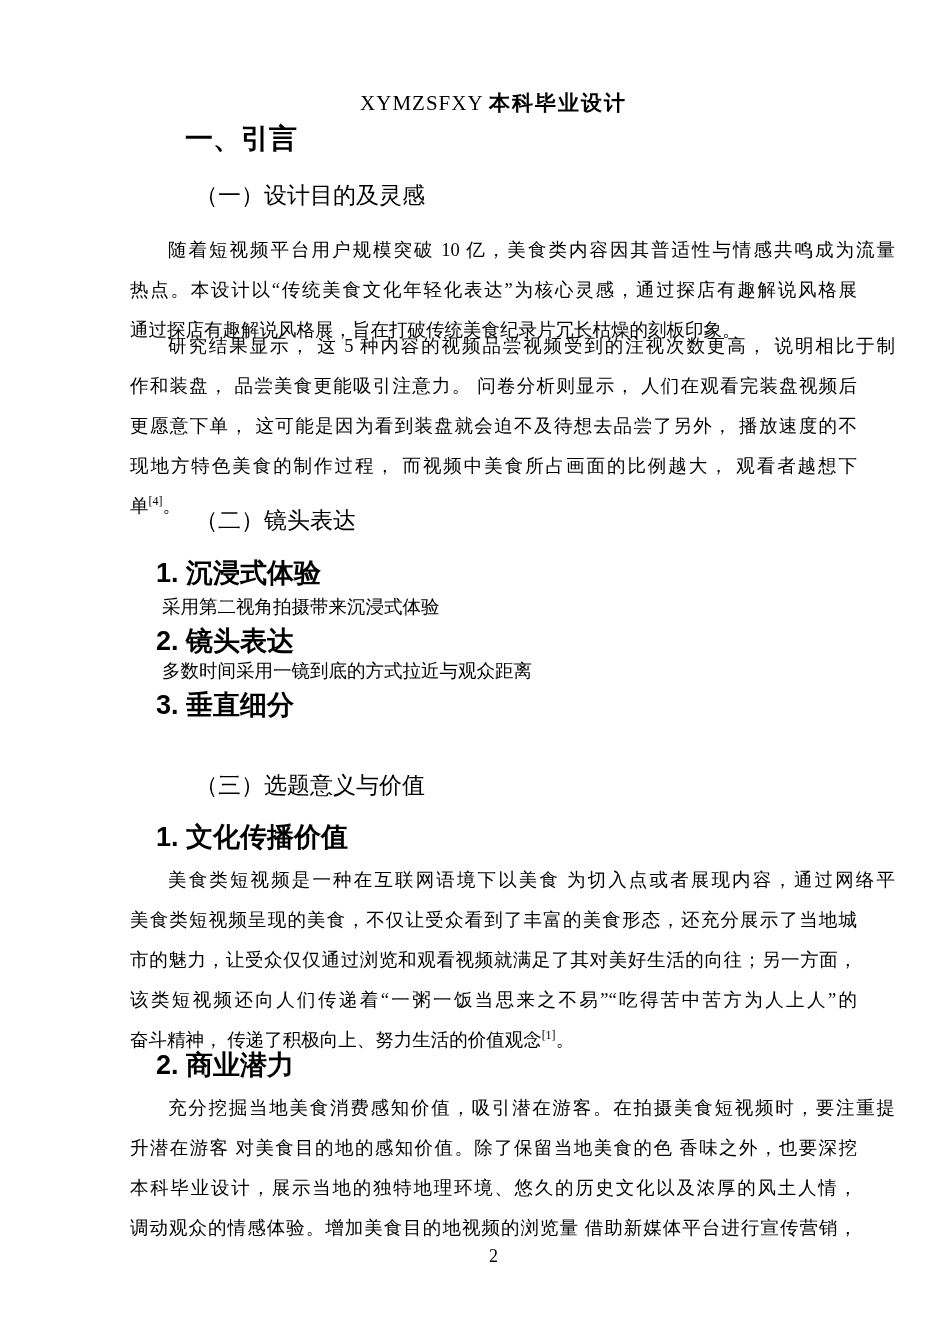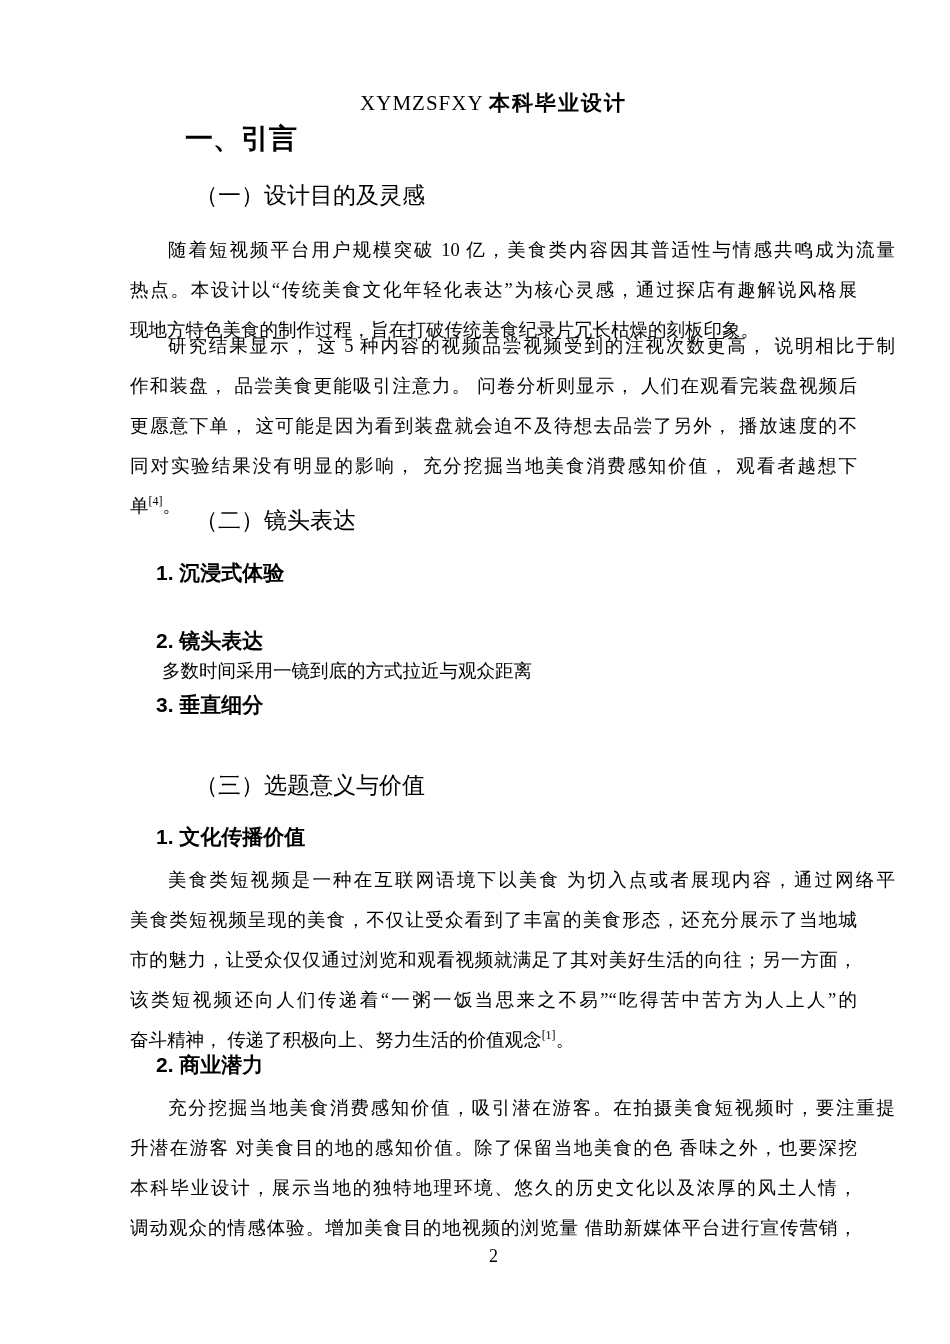--- a/index.html
+++ b/index.html
@@ -29,21 +29,21 @@
   }
   .h2 {
     font-family: "Liberation Sans", "DejaVu Sans", sans-serif;
     font-weight: normal;
     font-size: 23px;
     line-height: 30px;
   }
   .h3 {
     font-family: "Liberation Sans", "DejaVu Sans", sans-serif;
     font-weight: bold;
-    font-size: 21px;
+    font-size: 27px;
     line-height: 26px;
   }
   .line {
     font-size: 18.5px;
     line-height: 32px;
     text-align: justify;
     text-align-last: justify;
     width: 100%;
     margin-top: 8px;
   }
@@ -75,34 +75,35 @@
     <span class="dtype">本科毕业设计</span>
   </div>
 
   <div class="block h1" style="top:122px; padding-left:55px;">一、引言</div>
 
   <div class="block h2" style="top:180px; padding-left:65px;">（一）设计目的及灵感</div>
 
   <div class="block" style="top:226px;">
     <div class="line indent">随着短视频平台用户规模突破 10 亿，美食类内容因其普适性与情感共鸣成为流量</div>
     <div class="line">热点。本设计以“传统美食文化年轻化表达”为核心灵感，通过探店有趣解说风格展</div>
-    <div class="line last">现地方特色美食的制作过程，旨在打破传统美食纪录片冗长枯燥的刻板印象。</div>
+    <div class="line last">通过探店有趣解说风格展，旨在打破传统美食纪录片冗长枯燥的刻板印象。</div>
   </div>
 
   <div class="block" style="top:322px;">
     <div class="line indent">研究结果显示， 这 5 种内容的视频品尝视频受到的注视次数更高， 说明相比于制</div>
     <div class="line">作和装盘， 品尝美食更能吸引注意力。 问卷分析则显示， 人们在观看完装盘视频后</div>
     <div class="line">更愿意下单， 这可能是因为看到装盘就会迫不及待想去品尝了另外， 播放速度的不</div>
-    <div class="line">同对实验结果没有明显的影响， 充分挖掘当地美食消费感知价值， 观看者越想下</div>
+    <div class="line">现地方特色美食的制作过程， 而视频中美食所占画面的比例越大， 观看者越想下</div>
     <div class="line last"><span>单</span><sup class="ref">[4]</sup><span>。</span></div>
   </div>
 
   <div class="block h2" style="top:505px; padding-left:65px;">（二）镜头表达</div>
 
   <div class="block h3" style="top:560px; padding-left:26px;">1. 沉浸式体验</div>
+  <div class="block desc" style="top:594px; padding-left:32px;">采用第二视角拍摄带来沉浸式体验</div>
 
   <div class="block h3" style="top:628px; padding-left:26px;">2. 镜头表达</div>
   <div class="block desc" style="top:658px; padding-left:32px;">多数时间采用一镜到底的方式拉近与观众距离</div>
 
   <div class="block h3" style="top:692px; padding-left:26px;">3. 垂直细分</div>
 
   <div class="block h2" style="top:770px; padding-left:65px;">（三）选题意义与价值</div>
 
   <div class="block h3" style="top:824px; padding-left:26px;">1. 文化传播价值</div>
 

